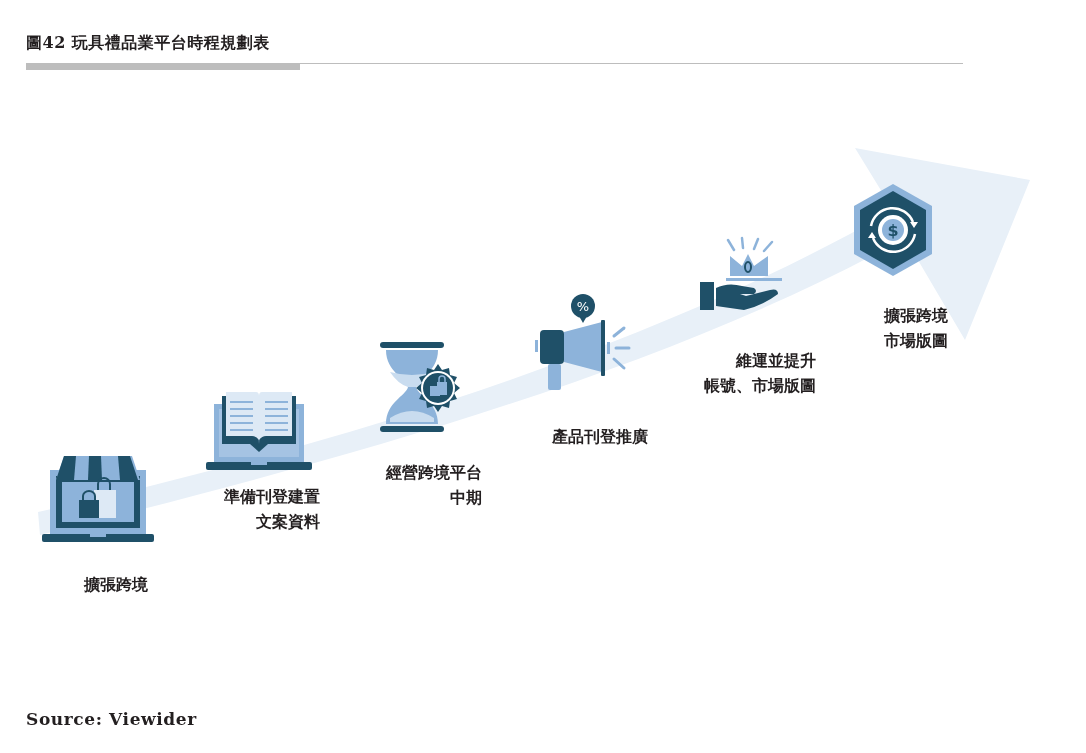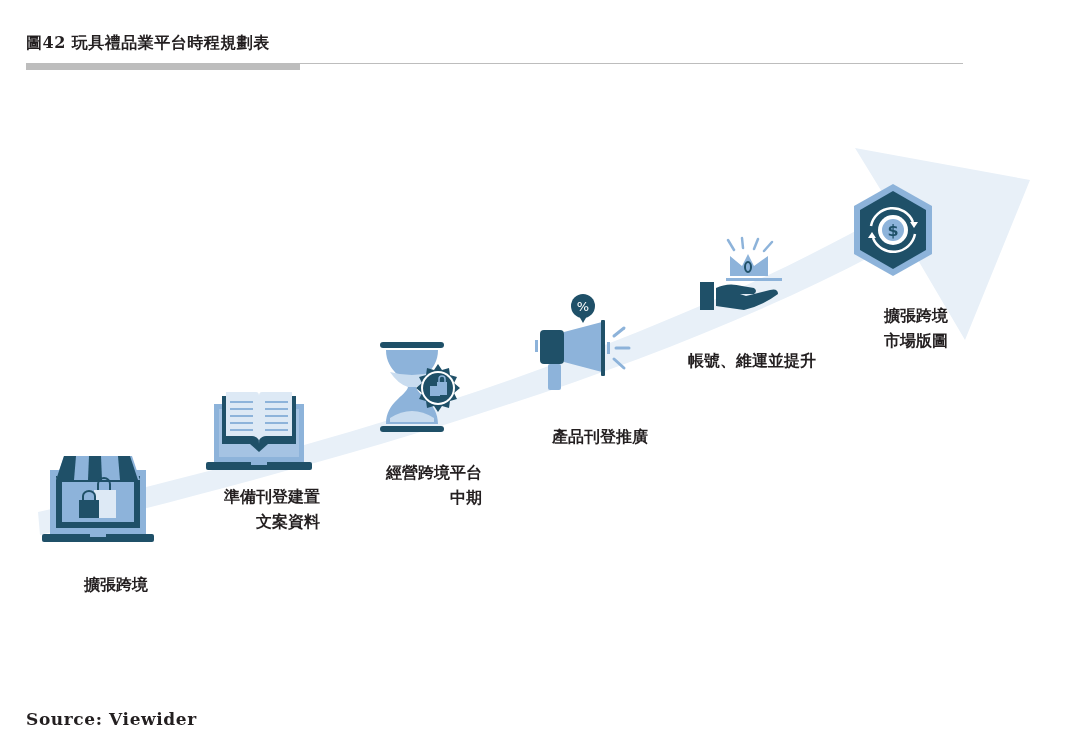--- a/index.html
+++ b/index.html
@@ -117,21 +117,22 @@
     <line x1="60" y1="3" x2="56" y2="13"></line>
     <line x1="74" y1="6" x2="66" y2="15"></line>
   </g>
   <polygon points="32,20 44,30 50,18 56,30 70,20 70,40 32,40" fill="#8db3da"></polygon>
   <ellipse cx="50" cy="31" rx="3" ry="5" fill="none" stroke="#1f5068" stroke-width="2"></ellipse>
   <rect x="28" y="42" width="56" height="3" fill="#8db3da"></rect>
   <rect x="2" y="46" width="14" height="28" fill="#1f5068"></rect>
   <path d="M18 52 Q30 46 44 50 L56 52 Q60 55 56 58 L42 58 L48 60 L72 54 Q80 52 80 58 Q64 70 46 74 L18 70 Z" fill="#1f5068"></path>
 </svg>
 <div class="label" style="left:666px;top:348px;width:150px">
-  <div>帳號、維運並提升</div>
+  <div>維運並提升</div>
+  <div>帳號、市場版圖</div>
 </div>
 
 <svg class="icon" style="left:852px;top:182px" width="82" height="96" viewBox="0 0 82 96">
   <polygon points="41,2 80,24 80,72 41,94 2,72 2,24" fill="#8db3da"></polygon>
   <polygon points="41,9 74,28 74,68 41,87 8,68 8,28" fill="#1f5068"></polygon>
   <path d="M19 44 A22 22 0 0 1 61 40" stroke="#ffffff" stroke-width="2.5" fill="none"></path>
   <polygon points="58,40 66,40 62,46" fill="#ffffff"></polygon>
   <path d="M63 52 A22 22 0 0 1 21 56" stroke="#ffffff" stroke-width="2.5" fill="none"></path>
   <polygon points="16,56 24,56 20,50" fill="#ffffff"></polygon>
   <circle cx="41" cy="48" r="15" fill="#ffffff"></circle>

